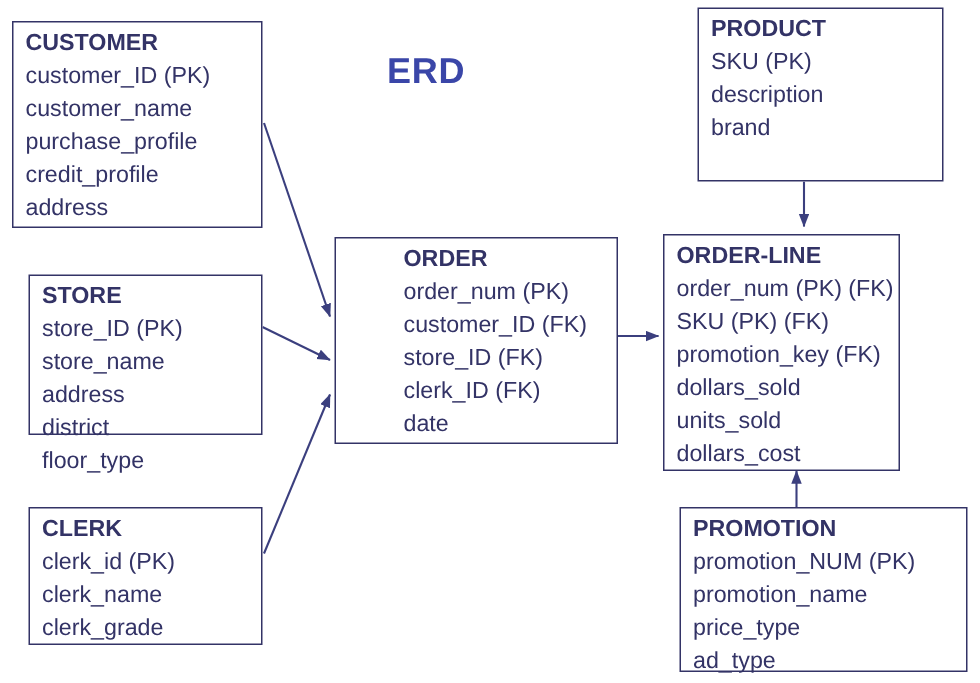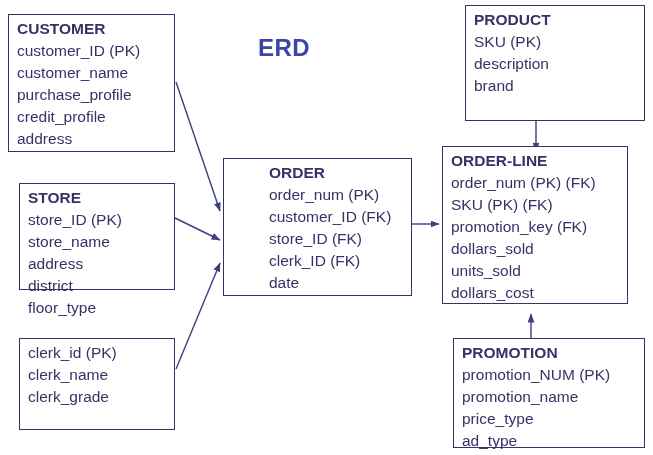--- a/index.html
+++ b/index.html
@@ -39,22 +39,22 @@
     font-weight: bold;
     font-size: 15.5px;
   }
   .entity-field {
     font-weight: normal;
   }
   #box-customer   { left: 8px;   top: 14px;  width: 167px; height: 138px; }
   #box-store      { left: 19px;  top: 183px; width: 156px; height: 107px; }
   #box-clerk      { left: 19px;  top: 338px; width: 156px; height: 92px;  }
   #box-order      { left: 223px; top: 158px; width: 189px; height: 138px; padding-left: 45px; }
-  #box-product    { left: 465px; top: 5px;   width: 180px; height: 116px; }
-  #box-orderline  { left: 442px; top: 146px; width: 186px; height: 158px; }
+  #box-product    { left: 465px; top: 5px;   width: 164px; height: 116px; }
+  #box-orderline  { left: 442px; top: 156px; width: 158px; height: 158px; }
   #box-promotion  { left: 453px; top: 338px; width: 192px; height: 110px; }
   svg.connectors {
     position: absolute;
     left: 0;
     top: 0;
     width: 653px;
     height: 455px;
     pointer-events: none;
   }
   svg.connectors line {
@@ -95,20 +95,21 @@
   <div class="entity" id="box-store">
     <div class="entity-title">STORE</div>
     <div class="entity-field">store_ID (PK)</div>
     <div class="entity-field">store_name</div>
     <div class="entity-field">address</div>
     <div class="entity-field">district</div>
     <div class="entity-field">floor_type</div>
   </div>
 
   <div class="entity" id="box-clerk">
+    <div class="entity-title">CLERK</div>
     <div class="entity-field">clerk_id (PK)</div>
     <div class="entity-field">clerk_name</div>
     <div class="entity-field">clerk_grade</div>
   </div>
 
   <div class="entity" id="box-order">
     <div class="entity-title">ORDER</div>
     <div class="entity-field">order_num (PK)</div>
     <div class="entity-field">customer_ID (FK)</div>
     <div class="entity-field">store_ID (FK)</div>

